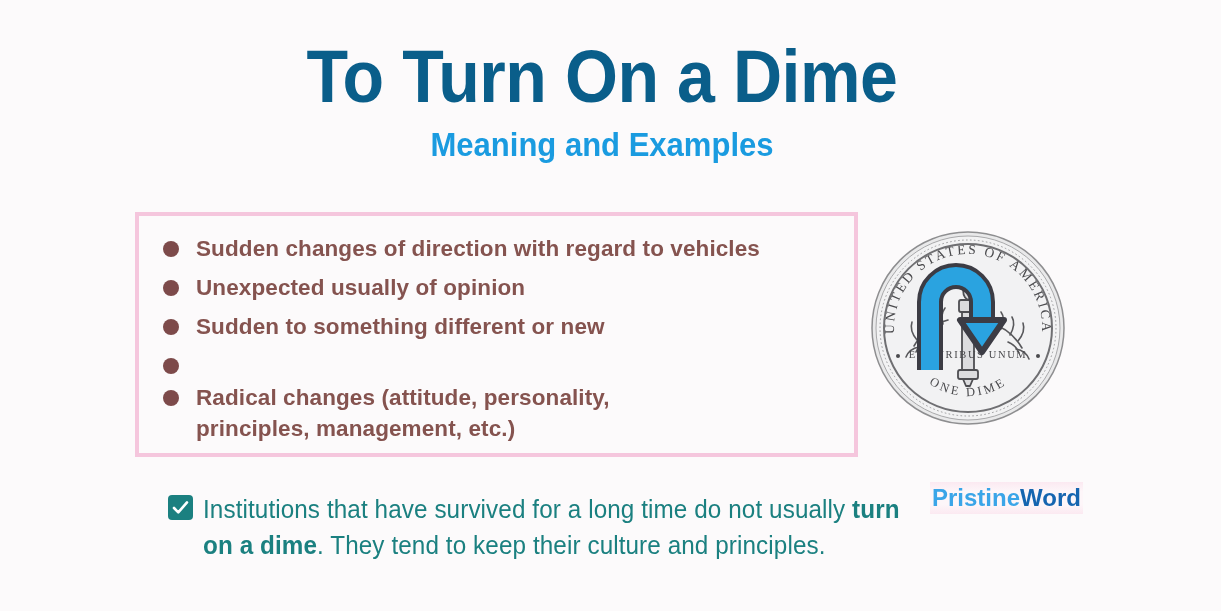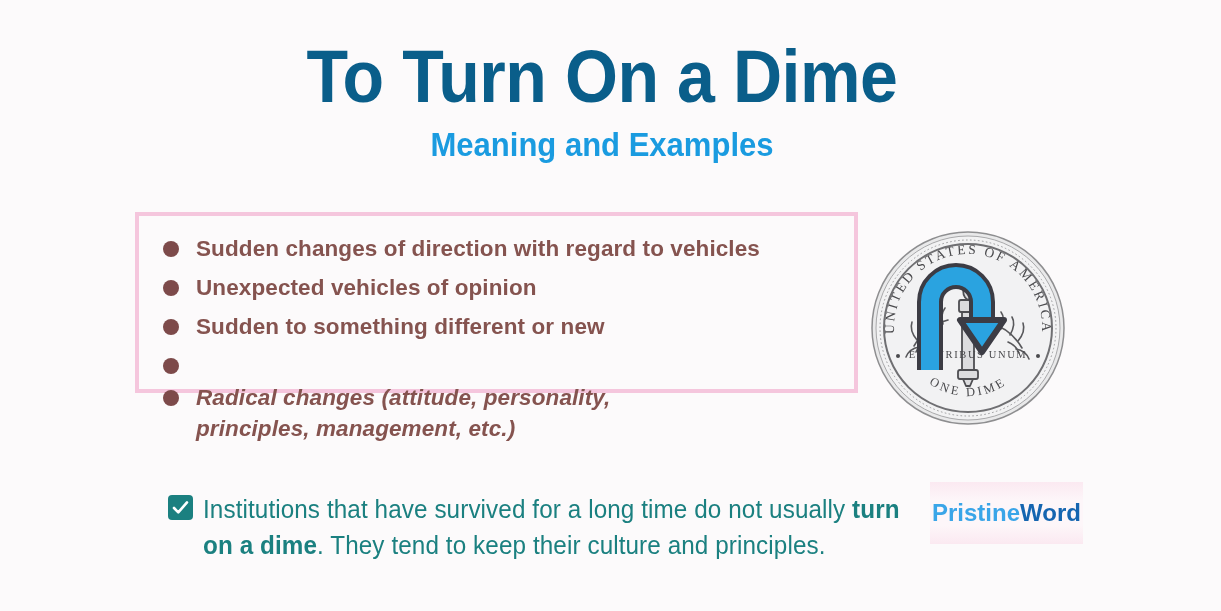--- a/index.html
+++ b/index.html
@@ -45,21 +45,21 @@
     transform: scaleX(0.94);
     transform-origin: center;
   }
 
   
   .bullet-box {
     position: absolute;
     left: 135px;
     top: 212px;
     width: 723px;
-    height: 181px;
+    height: 245px;
     border: 4px solid #f5c6dd;
     box-sizing: border-box;
     background: transparent;
   }
   .bullet-list {
     list-style: none;
     margin: 0;
     padding: 18px 0 0 24px;
   }
   .bullet-item {
@@ -130,21 +130,21 @@
     transform: scaleX(0.97);
     transform-origin: left center;
   }
   .example-text b { font-weight: bold; }
 
   
   .logo {
     position: absolute;
     left: 930px;
     top: 482px;
-    padding: 18px 2px;
+    padding: 3px 2px;
     background: linear-gradient(to bottom, #fbe9f1 0%, #fdf6f9 30%, #fdf6f9 70%, #fbe9f1 100%);
     font-family: "Liberation Sans Narrow", "Liberation Sans", sans-serif;
     font-size: 24px;
     font-weight: bold;
     line-height: 1.1;
     white-space: nowrap;
     text-align: right;
   }
   .logo .part-a { color: #3aa5e8; }
   .logo .part-b { color: #1565b0; }
@@ -158,32 +158,32 @@
 </div>
 
 <div class="bullet-box">
   <ul class="bullet-list">
     <li class="bullet-item">
       <span class="bullet-dot"></span>
       <span class="bullet-text">Sudden changes of direction with regard to vehicles</span>
     </li>
     <li class="bullet-item">
       <span class="bullet-dot"></span>
-      <span class="bullet-text">Unexpected vehicles of opinion</span>
+      <span class="bullet-text">Unexpected usually of opinion</span>
     </li>
     <li class="bullet-item">
       <span class="bullet-dot"></span>
       <span class="bullet-text">Sudden to something different or new</span>
     </li>
     <li class="bullet-item">
       <span class="bullet-dot"></span>
     </li>
     <li class="bullet-item">
       <span class="bullet-dot"></span>
-      <span class="bullet-text" style="max-width:500px;font-style:italic;">Radical changes (attitude, personality, principles, management, etc.)</span>
+      <span class="bullet-text" style="max-width:500px;">Radical changes (attitude, personality, principles, management, etc.)</span>
     </li>
   </ul>
 </div>
 
 <div class="coin-wrap">
   <svg width="200" height="200" viewBox="0 0 200 200" xmlns="http://www.w3.org/2000/svg">
     <defs>
       <path id="arcTop" d="M 26,100 A 74,74 0 0 1 174,100"></path>
       <path id="arcBot" d="M 32,100 A 68,68 0 0 0 168,100"></path>
     </defs>

